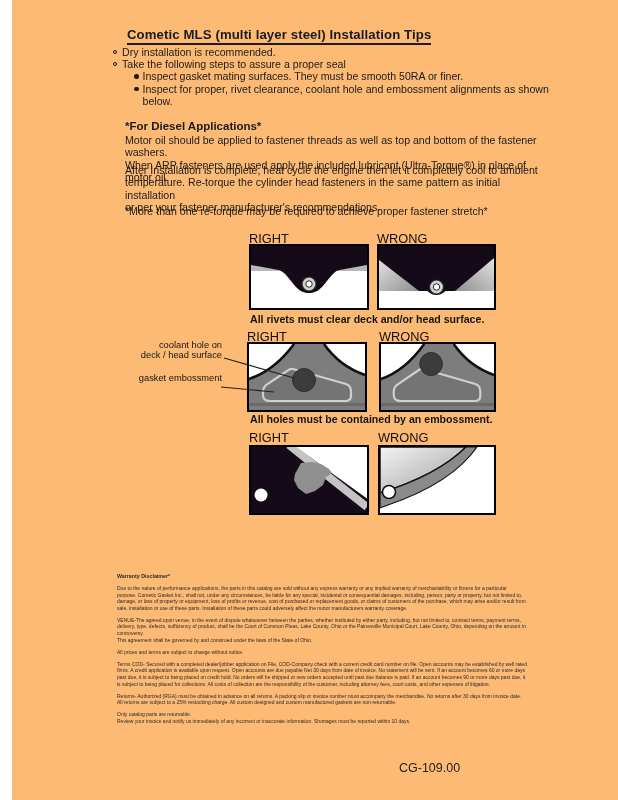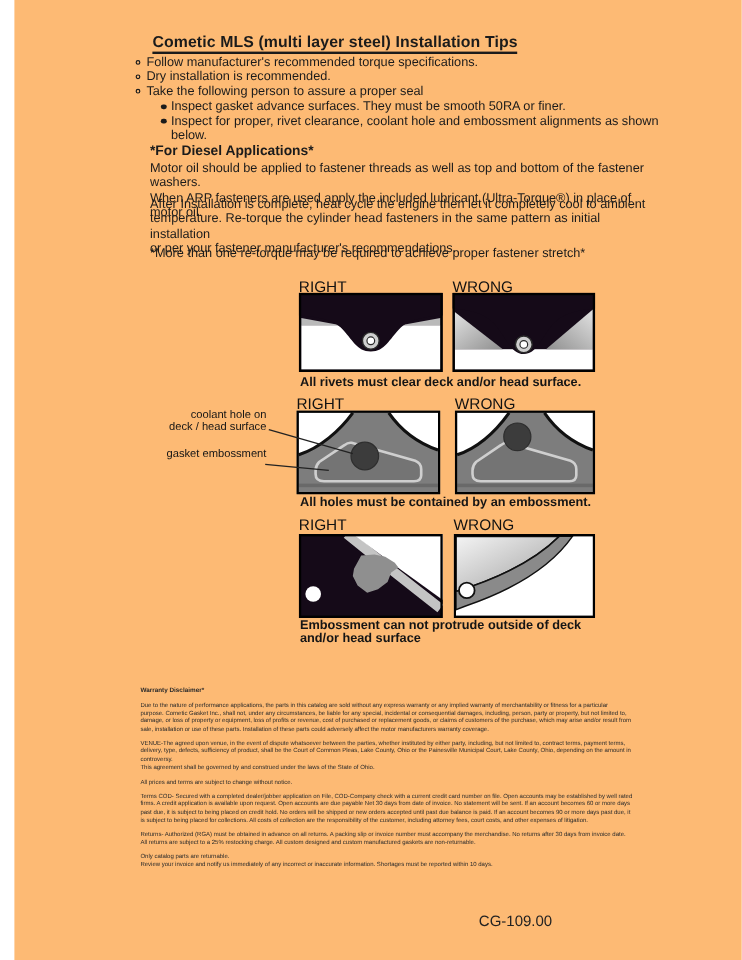--- a/index.html
+++ b/index.html
@@ -54,33 +54,29 @@
 </head>
 <body>
 
 <div class="page">
 
   <div class="abs title">Cometic MLS (multi layer steel) Installation Tips</div>
 
   <div class="abs bullets">
     <div class="b">
       <span class="m-o"></span>
-      <span class="txt">Follow manufacturer's recommended torque specifications.</span>
+      <span class="txt">Dry installation is recommended.</span>
     </div>
     <div class="b">
       <span class="m-o"></span>
-      <span class="txt">Dry installation is recommended.</span>
-    </div>
-    <div class="b">
-      <span class="m-o"></span>
-      <span class="txt">Take the following person to assure a proper seal</span>
+      <span class="txt">Take the following steps to assure a proper seal</span>
     </div>
     <div class="b sub">
       <span class="m-f"></span>
-      <span class="txt">Inspect gasket advance surfaces.  They must be smooth 50RA or finer.</span>
+      <span class="txt">Inspect gasket mating surfaces.  They must be smooth 50RA or finer.</span>
     </div>
     <div class="b sub">
       <span class="m-f"></span>
       <span class="txt">Inspect for proper, rivet clearance, coolant hole and embossment alignments as shown below.</span>
     </div>
   </div>
 
   <div class="abs h2">*For Diesel Applications*</div>
   <p class="abs body pre p1">Motor oil should be applied to fastener threads as well as top and bottom of the fastener washers.
 When ARP fasteners are used apply the included lubricant (Ultra-Torque®) in place of motor oil.</p>
@@ -183,22 +179,20 @@
           <stop offset="1" stop-color="#9f9f9f"></stop>
       </linearGradient>
     </defs>
     <rect x="0" y="0" width="118" height="70" fill="#ffffff"></rect>
     <path d="M2,2 H88 Q60,30 2,48 Z" fill="url(#gg)" stroke="#111111" stroke-width="1.5"></path>
     <path d="M2,48 Q60,30 88,2 L99,2 Q74,38 10,60 L2,63 Z" fill="#8a8a8a" stroke="#111111" stroke-width="1.2"></path>
     <circle cx="11" cy="47" r="6.5" fill="#ffffff" stroke="#111111" stroke-width="1.5"></circle>
     <rect x="1" y="1" width="116" height="68" fill="none" stroke="#000000" stroke-width="2"></rect>
   </svg>
 
-  <div class="abs caption pre" style="left:238px; top:516px;">Embossment can not protrude outside of deck
-and/or head surface</div>
 
   <div class="abs disclaimer">
     <h3>Warranty Disclaimer*</h3>
     <p class="pre">Due to the nature of performance applications, the parts in this catalog are sold without any express warranty or any implied warranty of merchantability or fitness for a particular purpose.  Cometic Gasket Inc., shall not, under any circumstances, be liable for any special, incidental or consequential damages, including, person, party or property, but not limited to, damage, or loss of property or equipment, loss of profits or revenue, cost of purchased or replacement goods, or claims of customers of the purchase, which may arise and/or result from sale, installation or use of these parts.  Installation of these parts could adversely affect the motor manufacturers warranty coverage.</p>
     <p class="pre">VENUE-The agreed upon venue, in the event of dispute whatsoever between the parties, whether instituted by either party, including, but not limited to, contract terms, payment terms, delivery, type, defects, sufficiency of product, shall be the Court of Common Pleas, Lake County, Ohio or the Painesville Municipal Court, Lake County, Ohio, depending on the amount in controversy.
 This agreement shall be governed by and construed under the laws of the State of Ohio.</p>
     <p class="pre">All prices and terms are subject to change without notice.</p>
     <p class="pre">Terms COD- Secured with a completed dealer/jobber application on File, COD-Company check with a current credit card number on file.  Open accounts may be established by well rated firms.  A credit application is available upon request.  Open accounts are due payable Net 30 days from date of invoice.  No statement will be sent.  If an account becomes 60 or more days past due, it is subject to being placed on credit hold.  No orders will be shipped or new orders accepted until past due balance is paid.  If an account becomes 90 or more days past due, it is subject to being placed for collections.  All costs of collection are the responsibility of the customer, including attorney fees, court costs, and other expenses of litigation.</p>
     <p class="pre">Returns- Authorized (RGA) must be obtained in advance on all returns.  A packing slip or invoice number must accompany the merchandise.  No returns after 30 days from invoice date.  All returns are subject to a 25% restocking charge.  All custom designed and custom manufactured gaskets are non-returnable.</p>
     <p class="pre">Only catalog parts are returnable.

